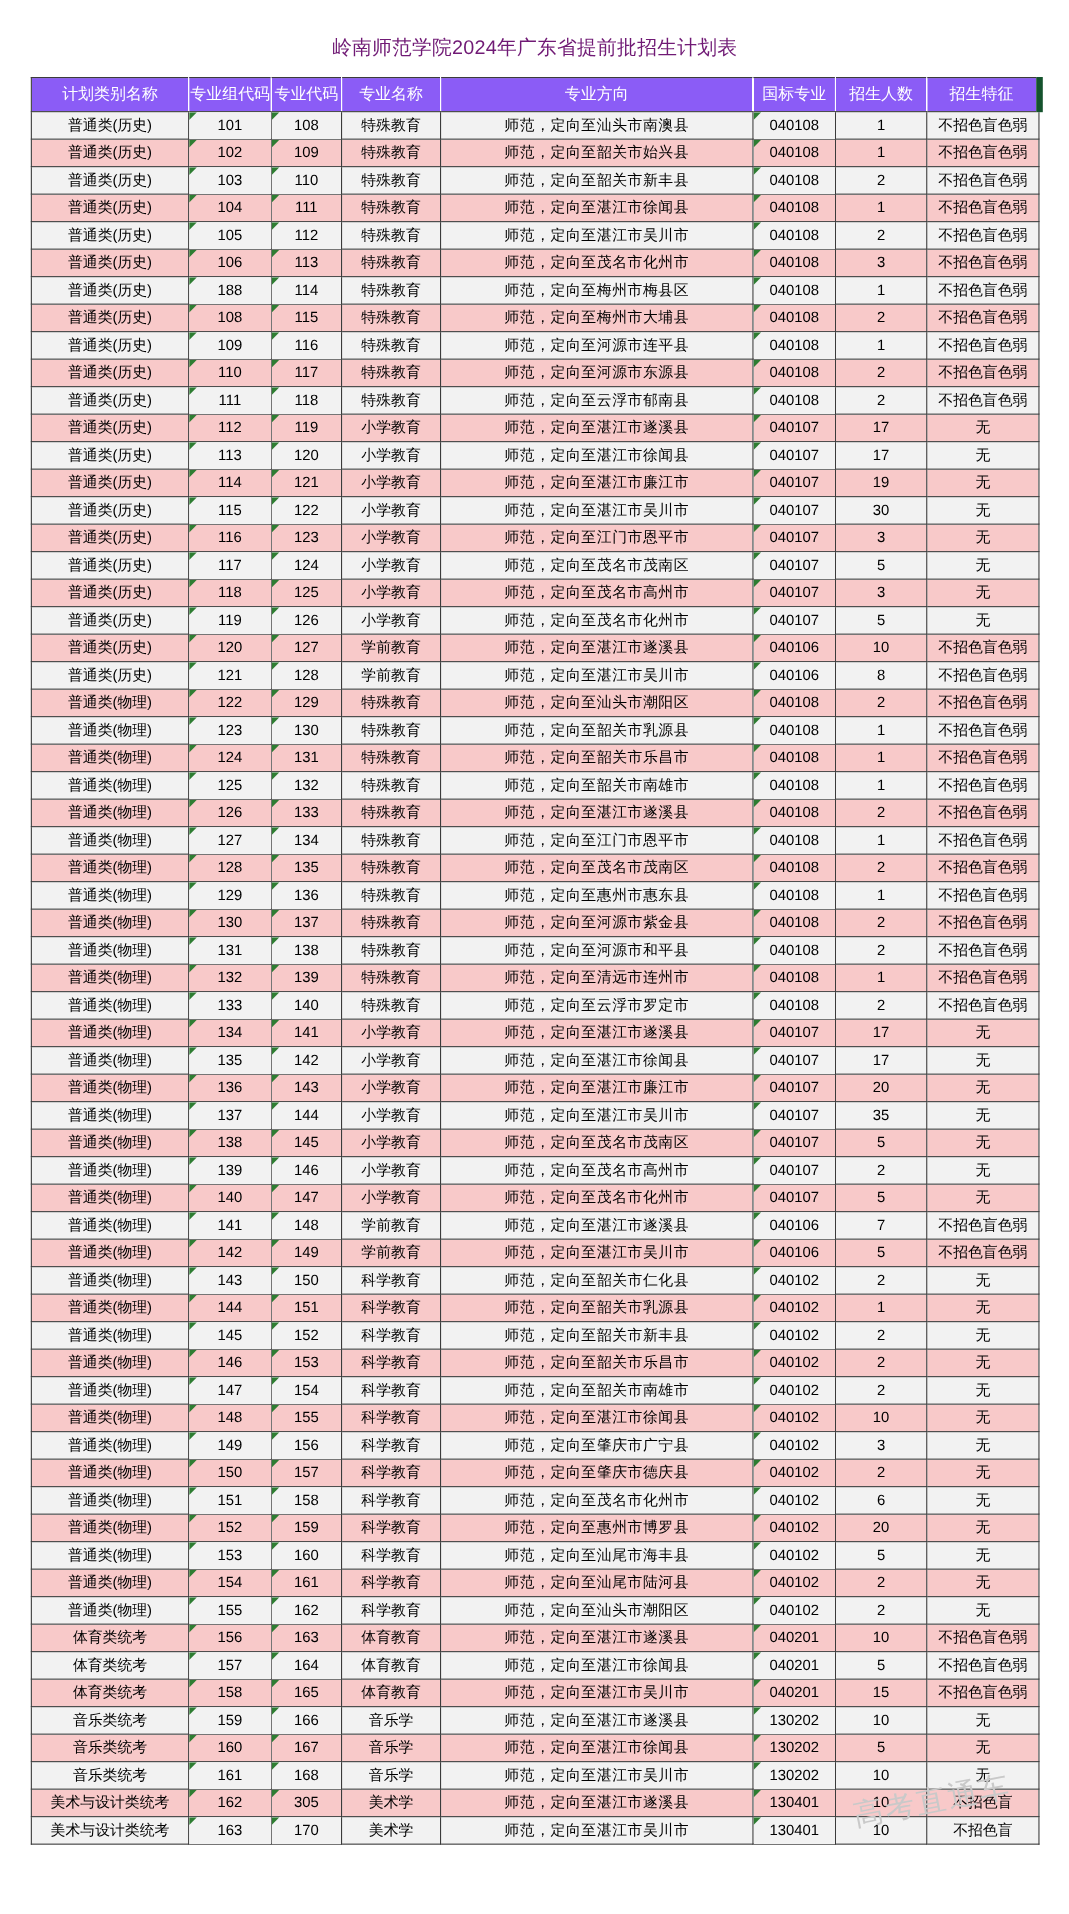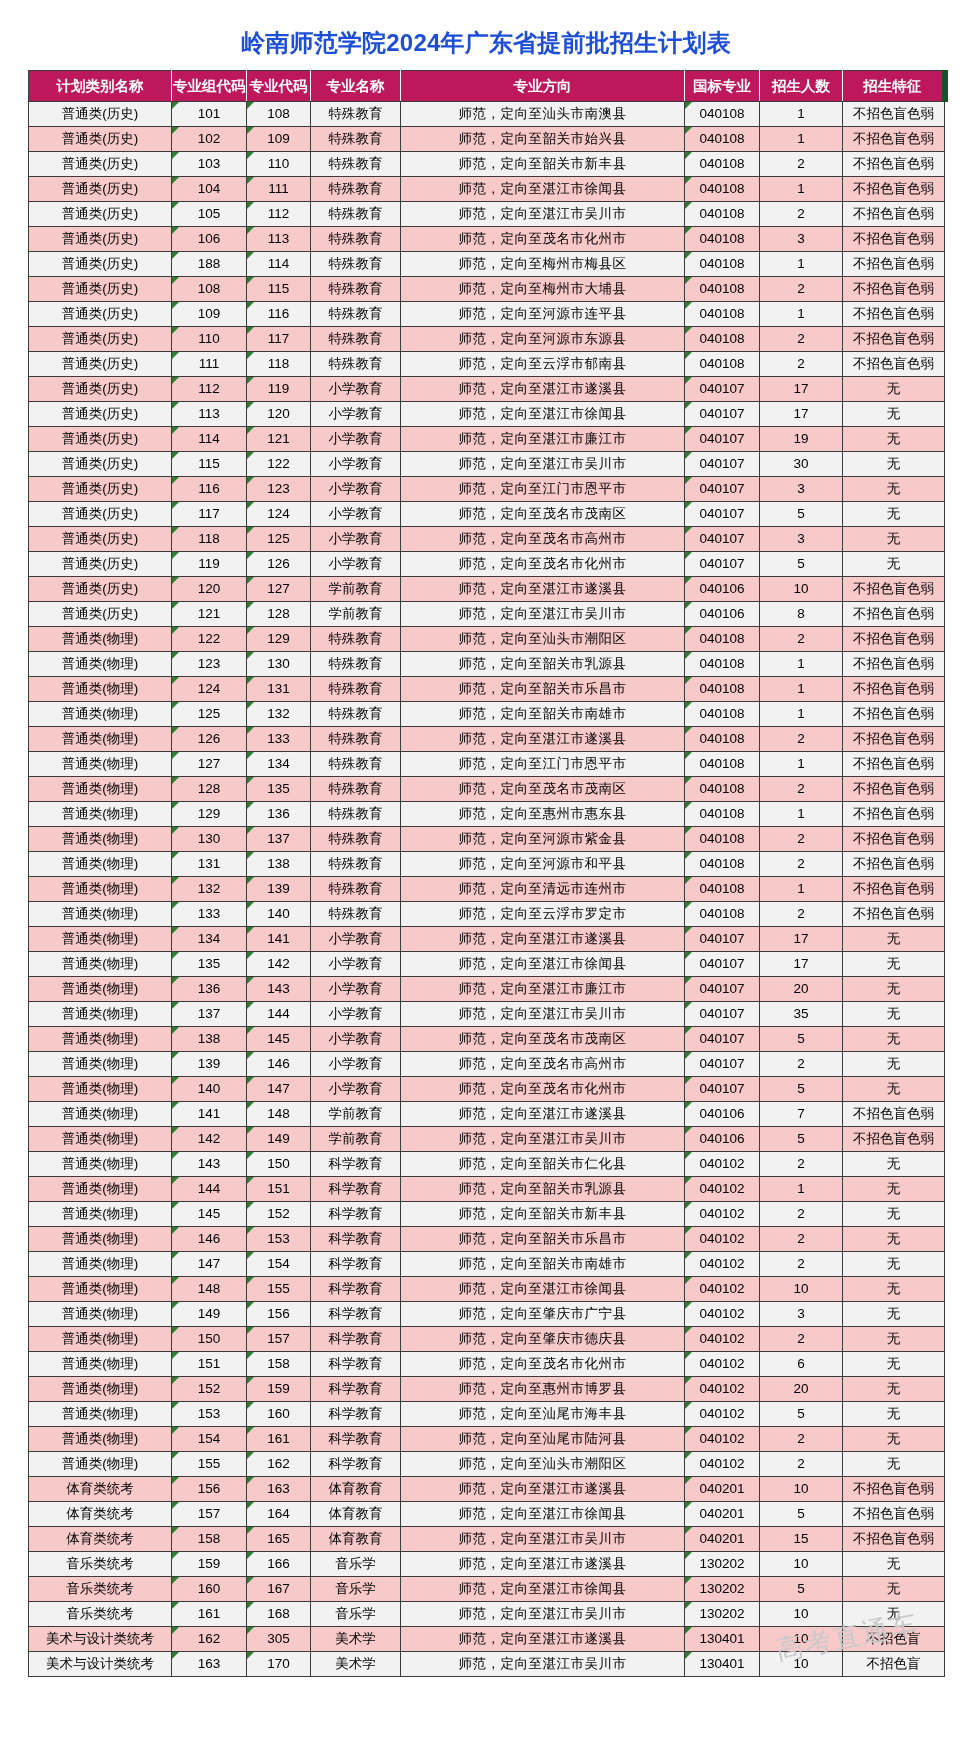--- a/index.html
+++ b/index.html
@@ -12,23 +12,23 @@
     height: 1740px;
     font-family: "Liberation Sans", "DejaVu Sans", sans-serif;
     overflow: hidden;
     position: relative;
   }
   #title-block {
     text-align: center;
     padding-top: 27px;
   }
   #title-block .line {
-    font-size: 24px;
-    font-weight: bold;
-    color: #1d4ed8;
+    font-size: 18px;
+    font-weight: normal;
+    color: #701a75;
     line-height: 32px;
     letter-spacing: 0.2px;
   }
   #table-wrap {
     margin: 0 auto;
     width: 916px;
     padding-top: 11px;
     position: relative;
   }
   table.plan {
@@ -42,23 +42,23 @@
     vertical-align: middle;
     font-size: 13.5px;
     color: #000;
     height: 24px;
     line-height: 24px;
     padding: 0 1px;
     overflow: hidden;
     white-space: nowrap;
   }
   table.plan thead th {
-    background: #be185d;
+    background: #8b5cf6;
     color: #ffffff;
-    font-weight: bold;
+    font-weight: normal;
     font-size: 14.5px;
     height: 30px;
     line-height: 30px;
     border: 1px solid #ffffff;
     border-top: 1px solid #3b3b3b;
     border-bottom: 1px solid #3b3b3b;
   }
   table.plan thead th:first-child { border-left: 1px solid #3b3b3b; }
   table.plan thead th:last-child { border-right: 6px solid #14532d; }
 

